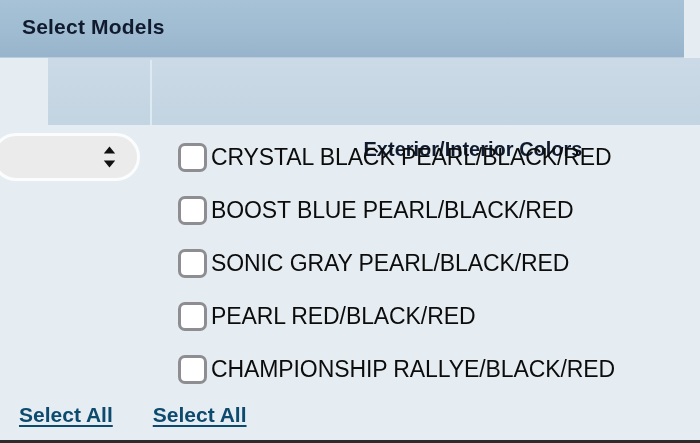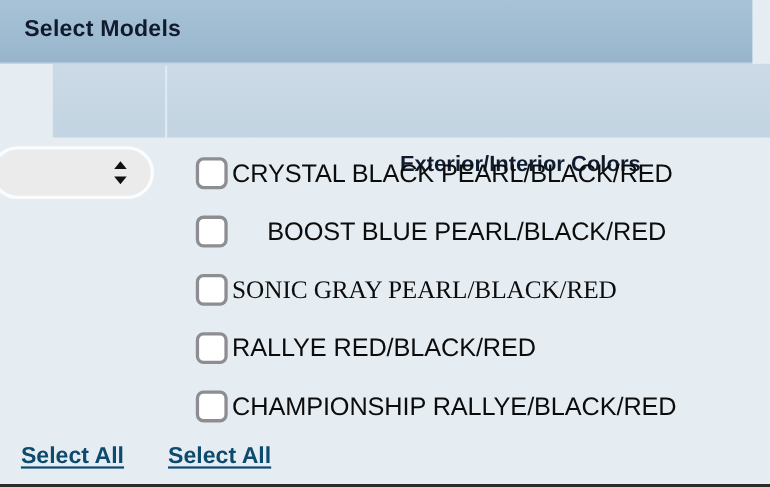--- a/index.html
+++ b/index.html
@@ -208,33 +208,33 @@
     </div>
   </div>
 
   <div class="colors-col">
 
     <div class="color-row" style="top:12px;">
       <span class="cb"></span>
       <span class="color-label">CRYSTAL BLACK PEARL/BLACK/RED</span>
     </div>
 
-    <div class="color-row" style="top:65px;gap:32px;">
+    <div class="color-row" style="top:65px;">
       <span class="cb"></span>
       <span class="color-label">BOOST BLUE PEARL/BLACK/RED</span>
     </div>
 
-    <div class="color-row" style="top:118px;font-family:Liberation Serif, serif;">
+    <div class="color-row" style="top:118px;">
       <span class="cb"></span>
       <span class="color-label">SONIC GRAY PEARL/BLACK/RED</span>
     </div>
 
     <div class="color-row" style="top:171px;">
       <span class="cb"></span>
-      <span class="color-label">RALLYE RED/BLACK/RED</span>
+      <span class="color-label">PEARL RED/BLACK/RED</span>
     </div>
 
     <div class="color-row" style="top:224px;">
       <span class="cb"></span>
       <span class="color-label">CHAMPIONSHIP RALLYE/BLACK/RED</span>
     </div>
 
   </div>
 
   <div class="actions">

